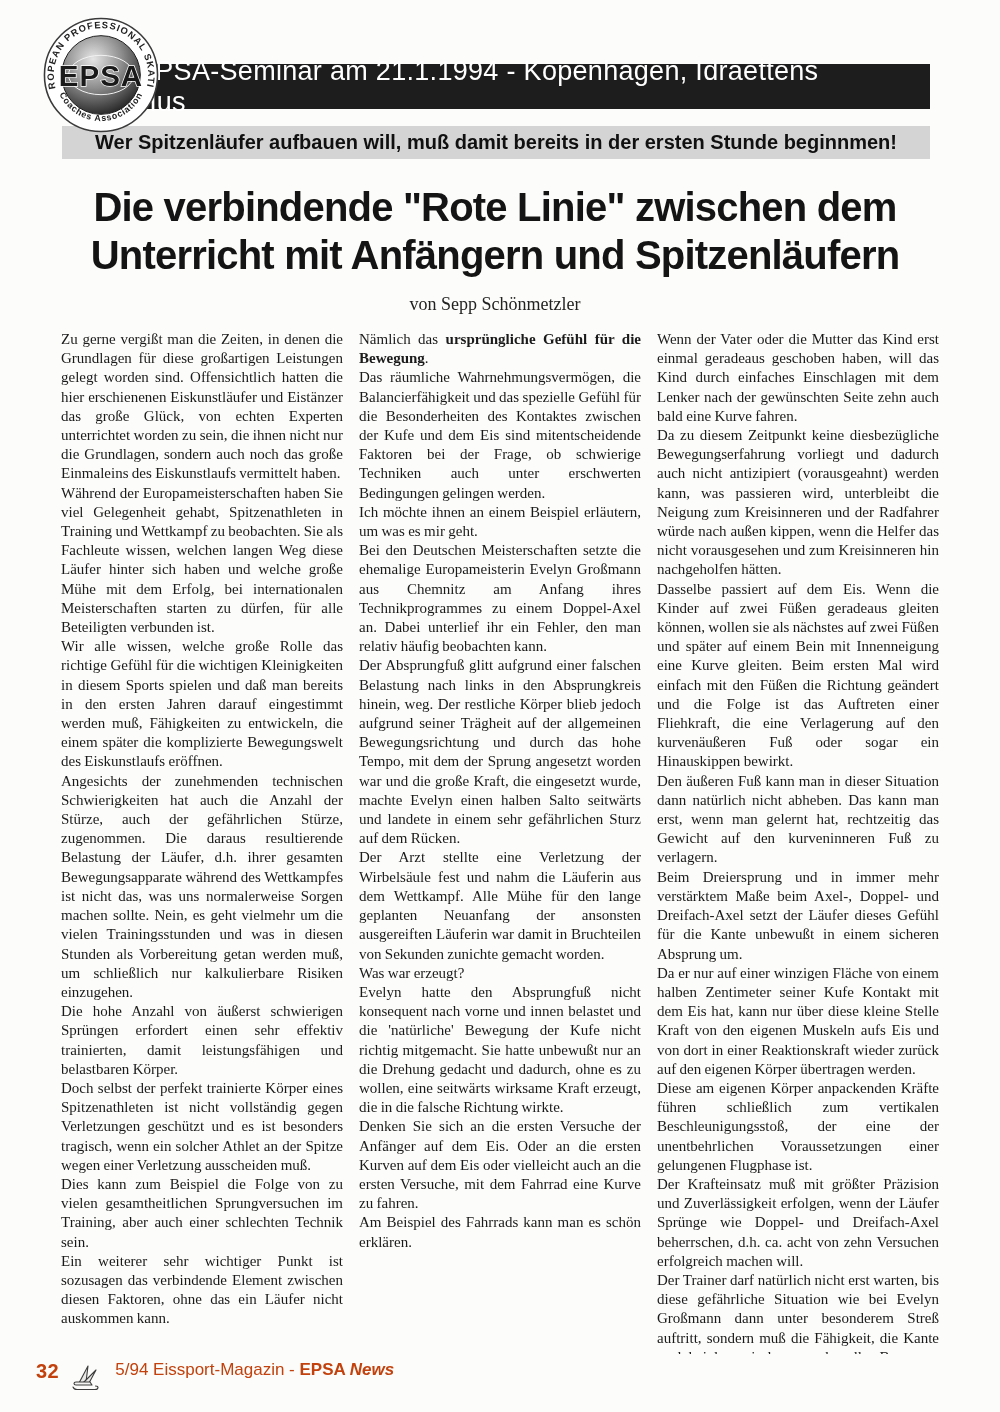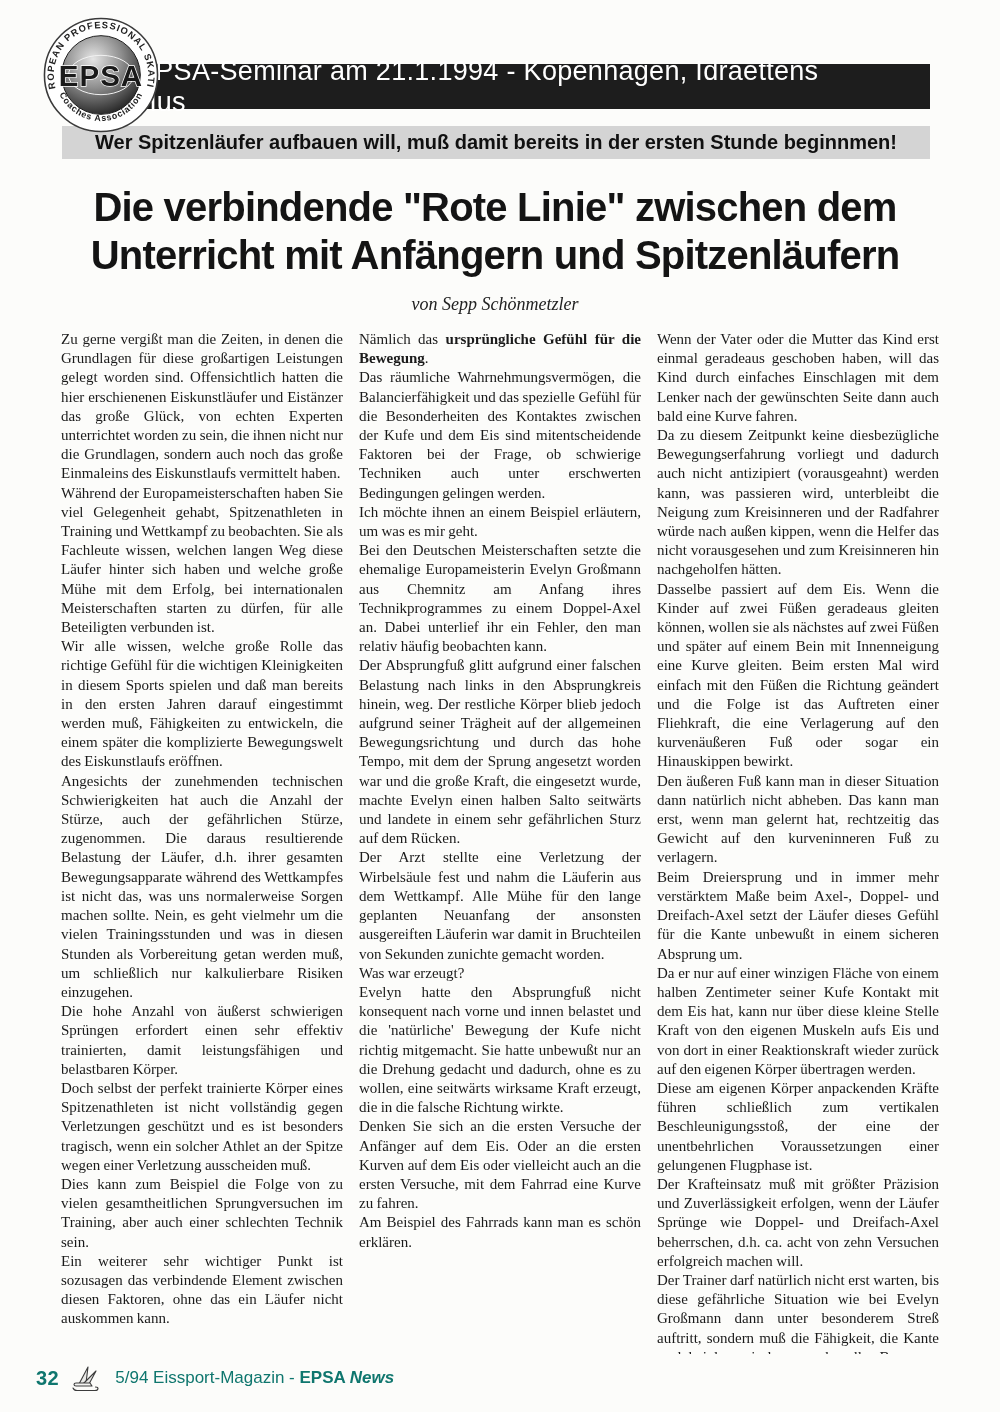--- a/index.html
+++ b/index.html
@@ -33,37 +33,37 @@
   
   .title {
     position:absolute; left:48px; top:183px; width:894px; margin:0;
     text-align:center; font-family:"Liberation Sans", sans-serif;
     font-weight:bold; font-size:40px; line-height:48px; letter-spacing:-0.8px;
     color:#141414;
   }
   .title .tl { display:block; }
   .byline {
     position:absolute; left:48px; top:294px; width:894px; text-align:center;
-    font-family:"Liberation Serif", serif; font-style:italic; font-size:18px; color:#222;
+    font-family:"Liberation Serif", serif; font-size:18px; color:#222;
   }
   
   .columns {
     position:absolute; left:61px; top:330px; width:879px; height:1024px;
     display:flex; gap:16px; overflow:hidden;
     font-family:"Liberation Serif", serif; font-size:15px; line-height:19.2px;
     text-align:justify; color:#1a1a1a;
     word-spacing:-0.4px; hyphens:auto; -webkit-hyphens:auto;
   }
   .col { width:282px; flex:0 0 282px; }
   .col p { margin:0; }
   
   .footer {
     position:absolute; left:36px; top:1360px; height:36px;
-    display:flex; align-items:center; gap:11px;
-    font-family:"Liberation Sans", sans-serif; font-size:17px; color:#0f766e;
+    display:flex; gap:11px;
+    font-family:"Liberation Sans", sans-serif; font-size:17px; color:#c2410c;
   }
   .pagenum { font-weight:bold; font-size:20px; letter-spacing:0.5px; }
   .skate { width:34px; height:34px; display:inline-block; }
   .issue b { font-weight:bold; }
   .issue i { font-style:italic; margin-left:4px; }
 </style>
 </head>
 <body>
 
 <div class="page">
@@ -120,21 +120,21 @@
       <p>Ich möchte ihnen an einem Beispiel erläutern, um was es mir geht.</p>
       <p>Bei den Deutschen Meisterschaften setzte die ehemalige Europameisterin Evelyn Großmann aus Chemnitz am Anfang ihres Technikprogrammes zu einem Doppel-Axel an. Dabei unterlief ihr ein Fehler, den man relativ häufig beobachten kann.</p>
       <p>Der Absprungfuß glitt aufgrund einer falschen Belastung nach links in den Absprungkreis hinein, weg. Der restliche Körper blieb jedoch aufgrund seiner Trägheit auf der allgemeinen Bewegungsrichtung und durch das hohe Tempo, mit dem der Sprung angesetzt worden war und die große Kraft, die eingesetzt wurde, machte Evelyn einen halben Salto seitwärts und landete in einem sehr gefährlichen Sturz auf dem Rücken.</p>
       <p>Der Arzt stellte eine Verletzung der Wirbelsäule fest und nahm die Läuferin aus dem Wettkampf. Alle Mühe für den lange geplanten Neuanfang der ansonsten ausgereiften Läuferin war damit in Bruchteilen von Sekunden zunichte gemacht worden.</p>
       <p>Was war erzeugt?</p>
       <p>Evelyn hatte den Absprungfuß nicht konsequent nach vorne und innen belastet und die 'natürliche' Bewegung der Kufe nicht richtig mitgemacht. Sie hatte unbewußt nur an die Drehung gedacht und dadurch, ohne es zu wollen, eine seitwärts wirksame Kraft erzeugt, die in die falsche Richtung wirkte.</p>
       <p>Denken Sie sich an die ersten Versuche der Anfänger auf dem Eis. Oder an die ersten Kurven auf dem Eis oder vielleicht auch an die ersten Versuche, mit dem Fahrrad eine Kurve zu fahren.</p>
       <p>Am Beispiel des Fahrrads kann man es schön erklären.</p>
     </div>
     <div class="col">
-      <p>Wenn der Vater oder die Mutter das Kind erst einmal geradeaus geschoben haben, will das Kind durch einfaches Einschlagen mit dem Lenker nach der gewünschten Seite dann auch bald eine Kurve fahren.</p>
+      <p>Wenn der Vater oder die Mutter das Kind erst einmal geradeaus geschoben haben, will das Kind durch einfaches Einschlagen mit dem Lenker nach der gewünschten Seite zehn auch bald eine Kurve fahren.</p>
       <p>Da zu diesem Zeitpunkt keine diesbezügliche Bewegungserfahrung vorliegt und dadurch auch nicht antizipiert (vorausgeahnt) werden kann, was passieren wird, unterbleibt die Neigung zum Kreisinneren und der Radfahrer würde nach außen kippen, wenn die Helfer das nicht vorausgesehen und zum Kreisinneren hin nachgeholfen hätten.</p>
       <p>Dasselbe passiert auf dem Eis. Wenn die Kinder auf zwei Füßen geradeaus gleiten können, wollen sie als nächstes auf zwei Füßen und später auf einem Bein mit Innenneigung eine Kurve gleiten. Beim ersten Mal wird einfach mit den Füßen die Richtung geändert und die Folge ist das Auftreten einer Fliehkraft, die eine Verlagerung auf den kurvenäußeren Fuß oder sogar ein Hinauskippen bewirkt.</p>
       <p>Den äußeren Fuß kann man in dieser Situation dann natürlich nicht abheben. Das kann man erst, wenn man gelernt hat, rechtzeitig das Gewicht auf den kurveninneren Fuß zu verlagern.</p>
       <p>Beim Dreiersprung und in immer mehr verstärktem Maße beim Axel-, Doppel- und Dreifach-Axel setzt der Läufer dieses Gefühl für die Kante unbewußt in einem sicheren Absprung um.</p>
       <p>Da er nur auf einer winzigen Fläche von einem halben Zentimeter seiner Kufe Kontakt mit dem Eis hat, kann nur über diese kleine Stelle Kraft von den eigenen Muskeln aufs Eis und von dort in einer Reaktionskraft wieder zurück auf den eigenen Körper übertragen werden.</p>
       <p>Diese am eigenen Körper anpackenden Kräfte führen schließlich zum vertikalen Beschleunigungsstoß, der eine der unentbehrlichen Voraussetzungen einer gelungenen Flugphase ist.</p>
       <p>Der Krafteinsatz muß mit größter Präzision und Zuverlässigkeit erfolgen, wenn der Läufer Sprünge wie Doppel- und Dreifach-Axel beherrschen, d.h. ca. acht von zehn Versuchen erfolgreich machen will.</p>
       <p>Der Trainer darf natürlich nicht erst warten, bis diese gefährliche Situation wie bei Evelyn Großmann dann unter besonderem Streß auftritt, sondern muß die Fähigkeit, die Kante auch bei dynamisch anspruchsvollen Bewe-</p>
     </div>
   </div>

